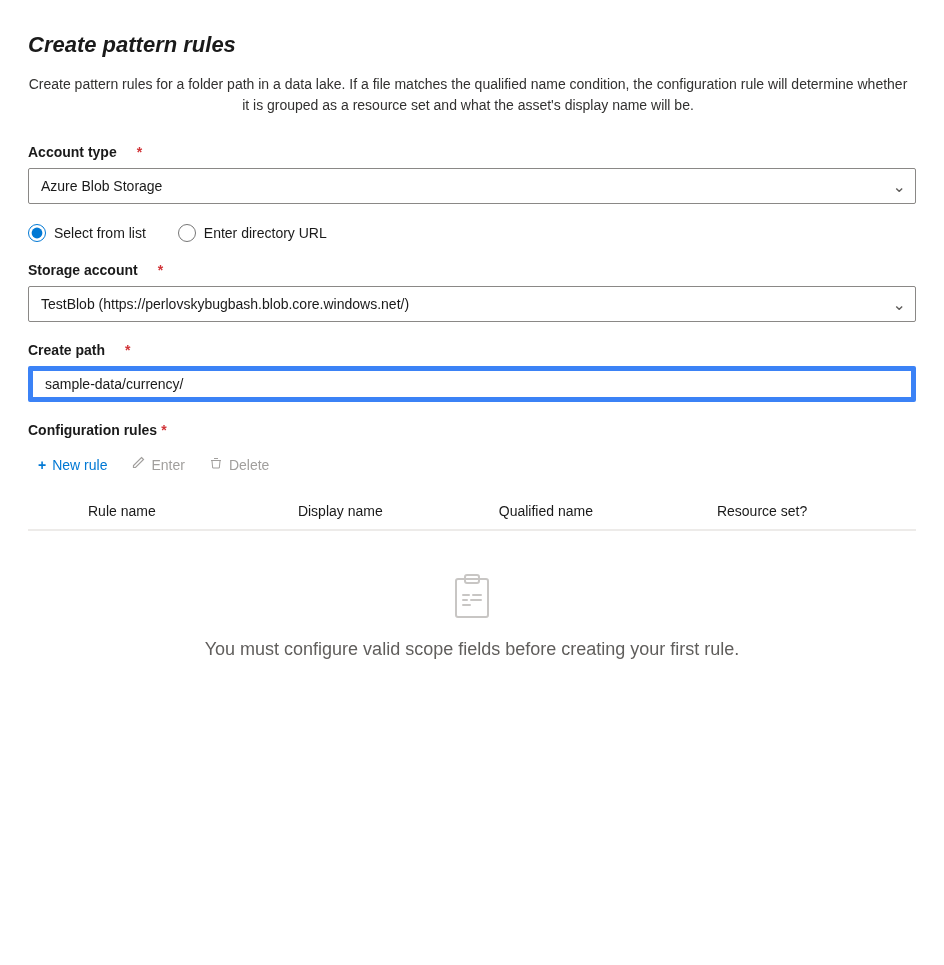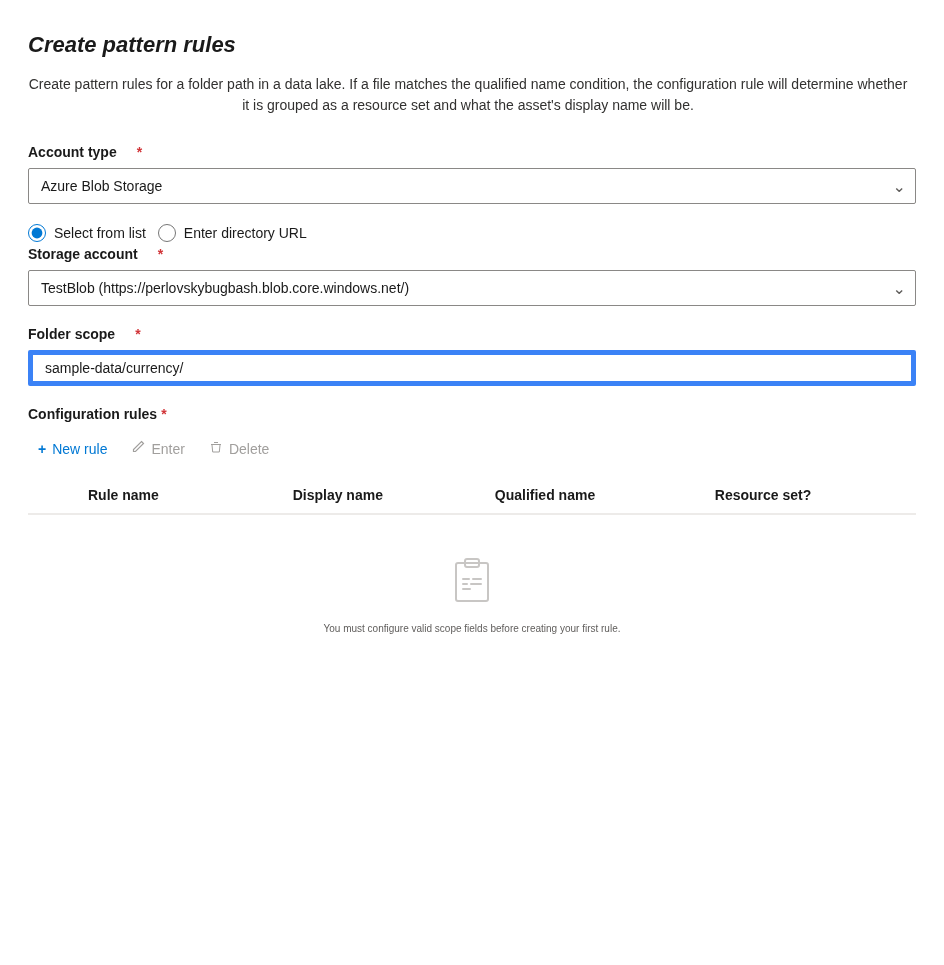--- a/index.html
+++ b/index.html
@@ -78,22 +78,22 @@
       top: 50%;
       transform: translateY(-50%);
       pointer-events: none;
       color: #605e5c;
       font-size: 16px;
     }
 
     .radio-group {
       display: flex;
       align-items: center;
-      gap: 12px;
-      margin-bottom: 4px;
+      gap: 32px;
+      margin-bottom: 20px;
     }
 
     .radio-option {
       display: flex;
       align-items: center;
       gap: 8px;
       cursor: pointer;
       font-size: 14px;
       color: #1a1a1a;
     }
@@ -162,21 +162,21 @@
       border-collapse: collapse;
     }
 
     .table-container thead tr {
       border-bottom: 2px solid #edebe9;
     }
 
     .table-container th {
       text-align: left;
       font-size: 14px;
-      font-weight: 700;
+      font-weight: 400;
       color: #1a1a1a;
       padding: 8px 12px 10px 12px;
     }
 
     .table-container th:first-child {
       padding-left: 60px;
     }
 
     .empty-state {
       display: flex;
@@ -187,21 +187,21 @@
     }
 
     .empty-icon {
       width: 52px;
       height: 52px;
       margin-bottom: 16px;
       color: #c8c6c4;
     }
 
     .empty-text {
-      font-size: 10px;
+      font-size: 18px;
       color: #605e5c;
       text-align: center;
     }
   </style>
 </head>
 <body>
 
 <h1 class="page-title">Create pattern rules</h1>
 <p class="description">Create pattern rules for a folder path in a data lake. If a file matches the qualified name condition, the configuration rule will determine whether it is grouped as a resource set and what the asset's display name will be.</p>
 
@@ -239,21 +239,21 @@
   <div class="select-wrapper">
     <select class="select-control">
       <option>TestBlob (https://perlovskybugbash.blob.core.windows.net/)</option>
     </select>
     <span class="select-chevron">⌄</span>
   </div>
 </div>
 
 <div class="field-section">
   <div class="field-label">
-    <span>Folder scope</span>
+    <span>Create path</span>
     <span class="required-star">*</span>
   </div>
   <input type="text" class="text-input" value="sample-data/currency/" style="">
 </div>
 
 <div class="field-section">
   <div class="section-label">
     <span>Configuration rules</span>
     <span class="required-star">*</span>
   </div>

